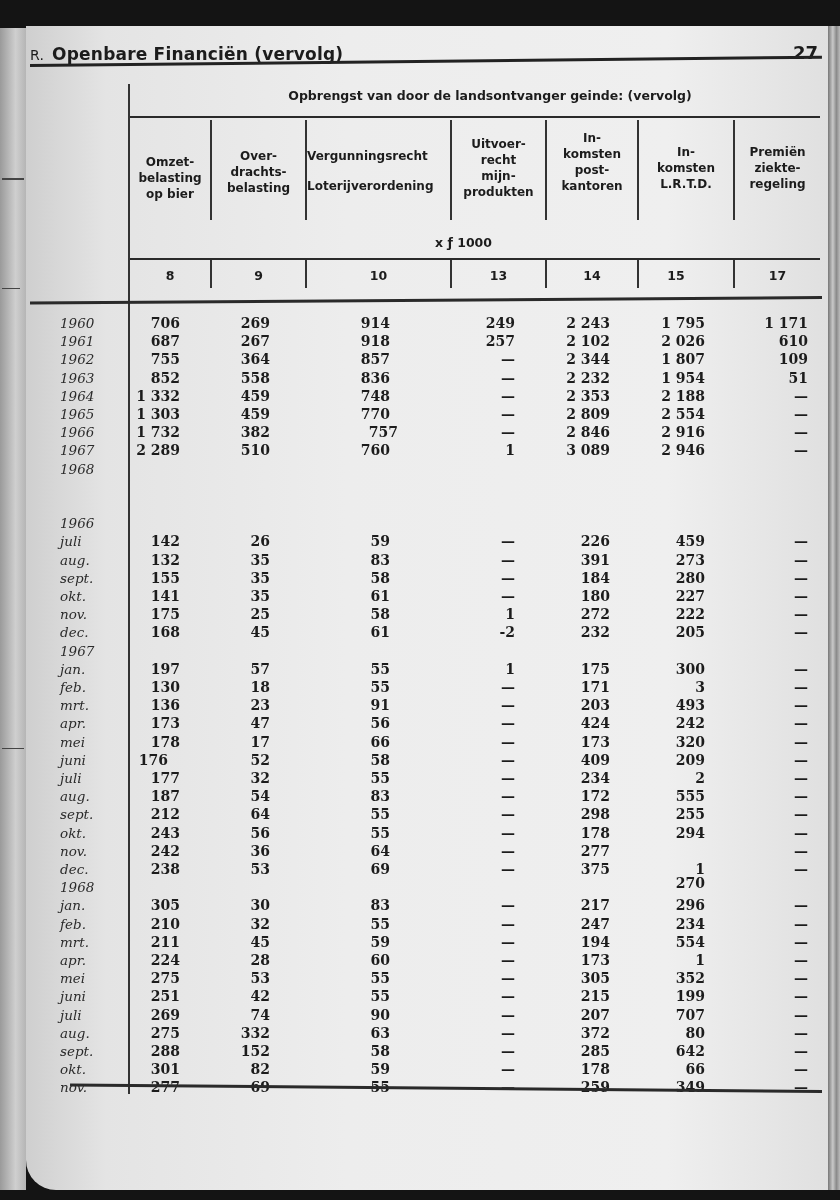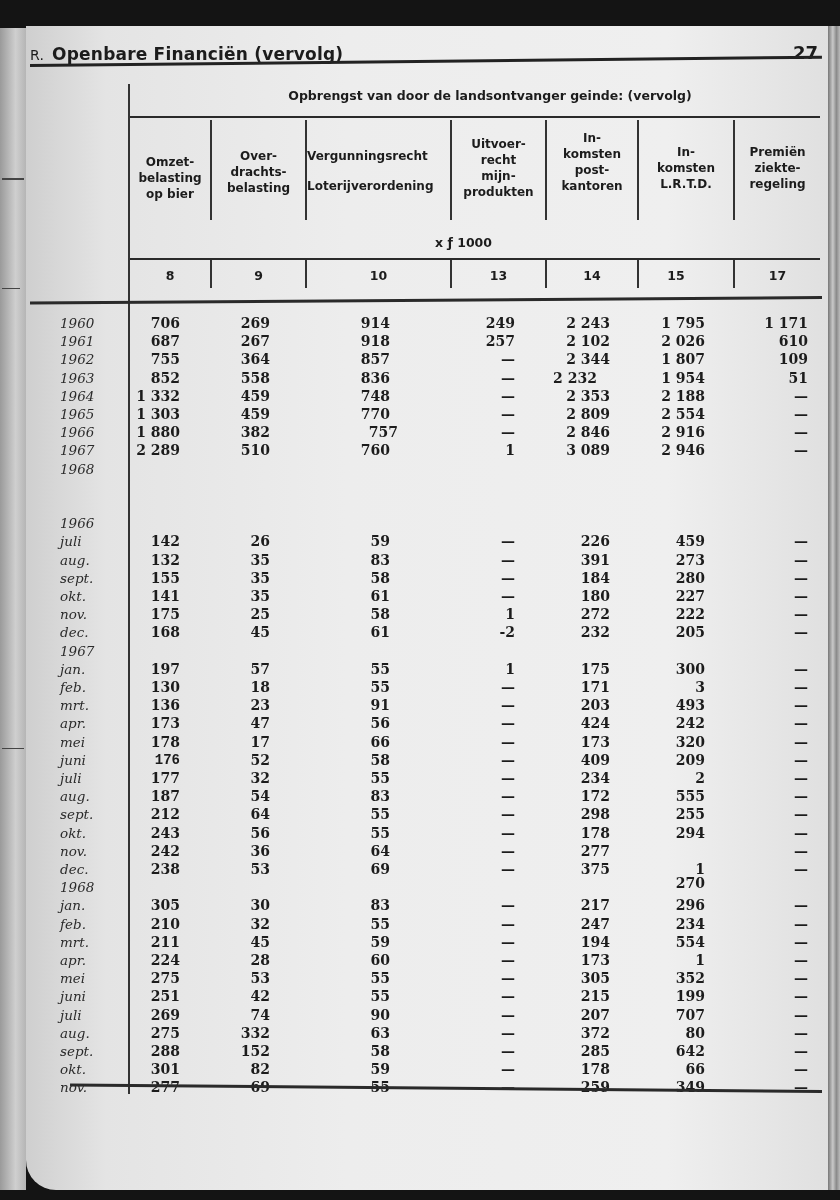--- a/index.html
+++ b/index.html
@@ -185,21 +185,21 @@
         <div class="cell" style="left: 510px; width: 70px;">2 344</div>
         <div class="cell" style="left: 605px; width: 70px;">1 807</div>
         <div class="cell" style="left: 708px; width: 70px;">109</div>
       </div>
       <div class="row" style="top: 54.6px;">
         <div class="stub">1963</div>
         <div class="cell" style="left: 80px; width: 70px;">852</div>
         <div class="cell" style="left: 170px; width: 70px;">558</div>
         <div class="cell" style="left: 290px; width: 70px;">836</div>
         <div class="cell" style="left: 415px; width: 70px;">—</div>
-        <div class="cell" style="left: 510px; width: 70px; text-align: center;">2 232</div>
+        <div class="cell" style="left: 510px; width: 70px;">2 232</div>
         <div class="cell" style="left: 605px; width: 70px;">1 954</div>
         <div class="cell" style="left: 708px; width: 70px;">51</div>
       </div>
       <div class="row" style="top: 72.8px;">
         <div class="stub">1964</div>
         <div class="cell" style="left: 80px; width: 70px;">1 332</div>
         <div class="cell" style="left: 170px; width: 70px;">459</div>
         <div class="cell" style="left: 290px; width: 70px;">748</div>
         <div class="cell" style="left: 415px; width: 70px;">—</div>
         <div class="cell" style="left: 510px; width: 70px;">2 353</div>
@@ -211,21 +211,21 @@
         <div class="cell" style="left: 80px; width: 70px;">1 303</div>
         <div class="cell" style="left: 170px; width: 70px;">459</div>
         <div class="cell" style="left: 290px; width: 70px;">770</div>
         <div class="cell" style="left: 415px; width: 70px;">—</div>
         <div class="cell" style="left: 510px; width: 70px;">2 809</div>
         <div class="cell" style="left: 605px; width: 70px;">2 554</div>
         <div class="cell" style="left: 708px; width: 70px;">—</div>
       </div>
       <div class="row" style="top: 109.2px;">
         <div class="stub">1966</div>
-        <div class="cell" style="left: 80px; width: 70px;">1 880</div>
+        <div class="cell" style="left: 80px; width: 70px;">1 732</div>
         <div class="cell" style="left: 170px; width: 70px;">382</div>
         <div class="cell" style="left: 298px; width: 70px;">757</div>
         <div class="cell" style="left: 415px; width: 70px;">—</div>
         <div class="cell" style="left: 510px; width: 70px;">2 846</div>
         <div class="cell" style="left: 605px; width: 70px;">2 916</div>
         <div class="cell" style="left: 708px; width: 70px;">—</div>
       </div>
       <div class="row" style="top: 127.4px;">
         <div class="stub">1967</div>
         <div class="cell" style="left: 80px; width: 70px;">2 289</div>
@@ -391,21 +391,21 @@
         <div class="cell" style="left: 80px; width: 70px;">178</div>
         <div class="cell" style="left: 170px; width: 70px;">17</div>
         <div class="cell" style="left: 290px; width: 70px;">66</div>
         <div class="cell" style="left: 415px; width: 70px;">—</div>
         <div class="cell" style="left: 510px; width: 70px;">173</div>
         <div class="cell" style="left: 605px; width: 70px;">320</div>
         <div class="cell" style="left: 708px; width: 70px;">—</div>
       </div>
       <div class="row" style="top: 436.8px;">
         <div class="stub">juni</div>
-        <div class="cell" style="left: 80px; width: 70px; font-family: Liberation Mono, monospace;">176</div>
+        <div class="cell" style="left: 68px; width: 70px;">176</div>
         <div class="cell" style="left: 170px; width: 70px;">52</div>
         <div class="cell" style="left: 290px; width: 70px;">58</div>
         <div class="cell" style="left: 415px; width: 70px;">—</div>
         <div class="cell" style="left: 510px; width: 70px;">409</div>
         <div class="cell" style="left: 605px; width: 70px;">209</div>
         <div class="cell" style="left: 708px; width: 70px;">—</div>
       </div>
       <div class="row" style="top: 455px;">
         <div class="stub">juli</div>
         <div class="cell" style="left: 80px; width: 70px;">177</div>

